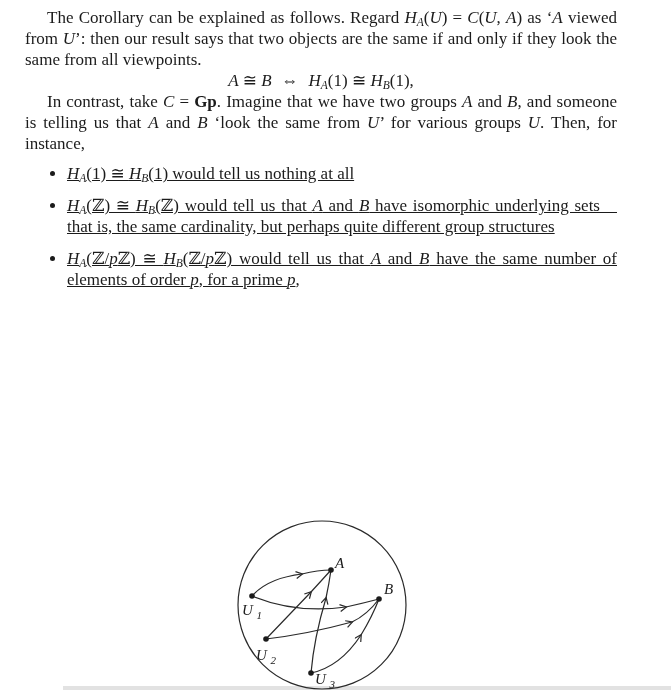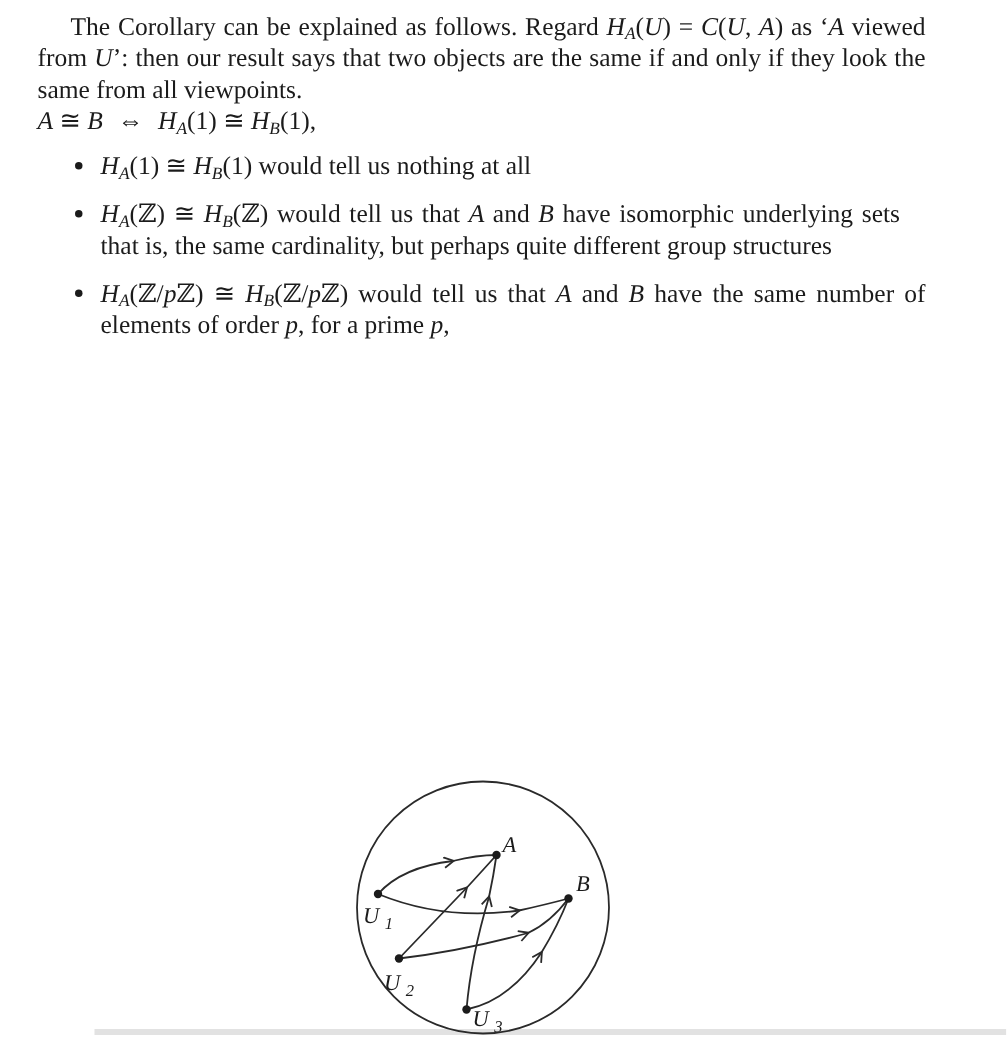--- a/index.html
+++ b/index.html
@@ -17,37 +17,37 @@
     position: absolute;
     left: 25px;
     top: 7px;
     width: 592px;
     text-align: justify;
     line-height: 21px;
   }
   .text-block p { margin: 0; }
   .para-indent { text-indent: 22px; }
   .equation {
-    text-align: left;
+    text-align: center;
     text-indent: 0;
     margin: 5px 0 7px 0;
   }
   i { font-style: italic; }
   b { font-weight: bold; }
   sub {
     font-size: 0.68em;
     vertical-align: -0.28em;
     line-height: 0;
   }
   ul.bullets {
     list-style: disc;
     margin: 9px 0 10px 0;
     padding-left: 42px;
   }
-  ul.bullets li { margin-bottom: 11px; }
+  ul.bullets li { margin-bottom: 11px; text-decoration: underline; }
   ul.bullets li:last-child { margin-bottom: 16px; }
   .figure-svg {
     position: absolute;
     left: 0;
     top: 480px;
     width: 671px;
     height: 219px;
   }
   .bottom-band {
     position: absolute;
@@ -73,20 +73,21 @@
 </head>
 <body>
 
 <div class="page">
 
   <div class="bottom-band"></div>
 
   <div class="text-block">
     <p class="para-indent">The Corollary can be explained as follows. Regard <i>H</i><sub><i>A</i></sub>(<i>U</i>) = <i>C</i>(<i>U</i>, <i>A</i>) as ‘<i>A</i> viewed from <i>U</i>’: then our result says that two objects are the same if and only if they look the same from all viewpoints.</p>
     <p class="equation"><i>A</i> ≅ <i>B</i>  ⇔  <i>H</i><sub><i>A</i></sub>(1) ≅ <i>H</i><sub><i>B</i></sub>(1),</p>
+    <p class="para-indent">In contrast, take <i>C</i> = <b>Gp</b>. Imagine that we have two groups <i>A</i> and <i>B</i>, and someone is telling us that <i>A</i> and <i>B</i> ‘look the same from <i>U</i>’ for various groups <i>U</i>. Then, for instance,</p>
     <ul class="bullets">
       <li><i>H</i><sub><i>A</i></sub>(1) ≅ <i>H</i><sub><i>B</i></sub>(1) would tell us nothing at all</li>
       <li><i>H</i><sub><i>A</i></sub>(ℤ) ≅ <i>H</i><sub><i>B</i></sub>(ℤ) would tell us that <i>A</i> and <i>B</i> have isomorphic underlying sets that is, the same cardinality, but perhaps quite different group structures</li>
       <li><i>H</i><sub><i>A</i></sub>(ℤ/<i>p</i>ℤ) ≅ <i>H</i><sub><i>B</i></sub>(ℤ/<i>p</i>ℤ) would tell us that <i>A</i> and <i>B</i> have the same number of elements of order <i>p</i>, for a prime <i>p</i>,</li>
     </ul>
   </div>
 
   <svg class="figure-svg" viewBox="0 0 671 219" xmlns="http://www.w3.org/2000/svg">
     <defs>
       <marker id="arrow" markerWidth="12" markerHeight="12" refX="7" refY="4" orient="auto" markerUnits="userSpaceOnUse">

